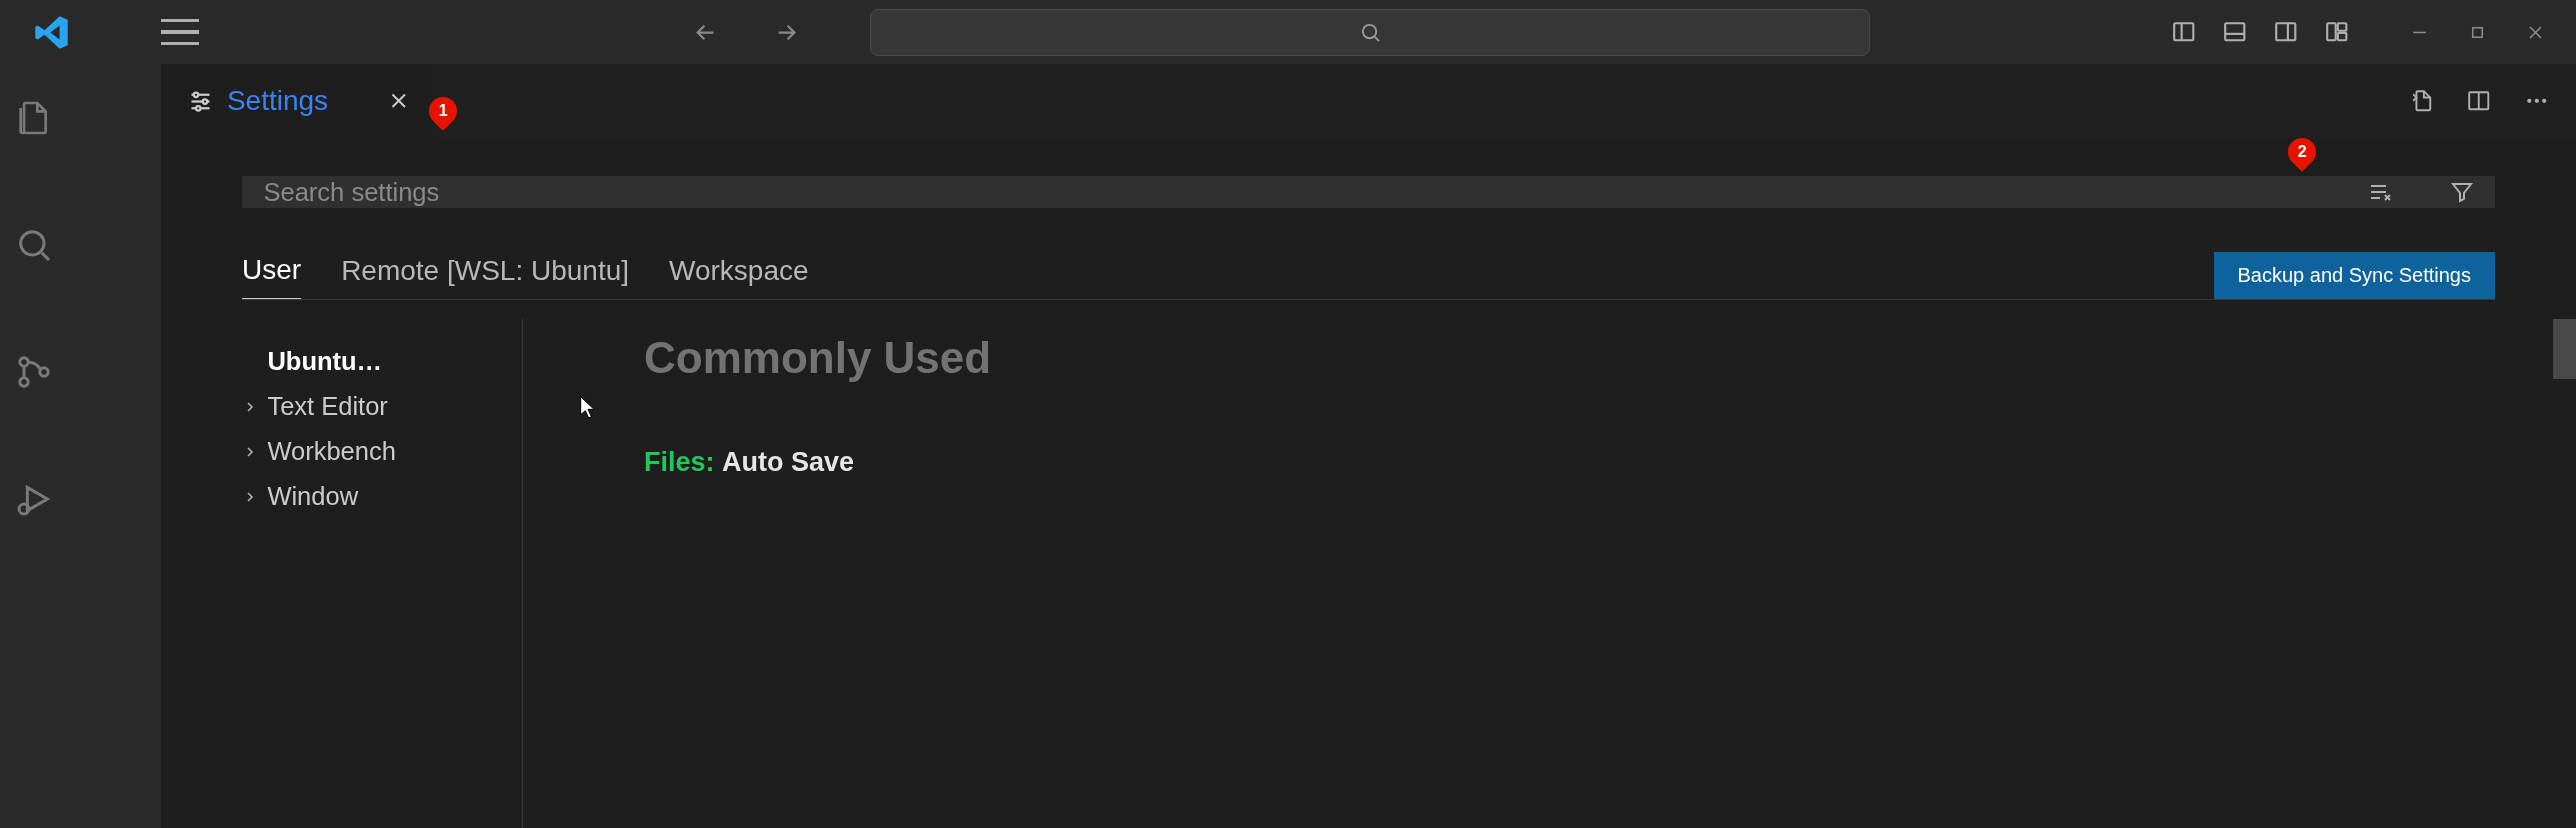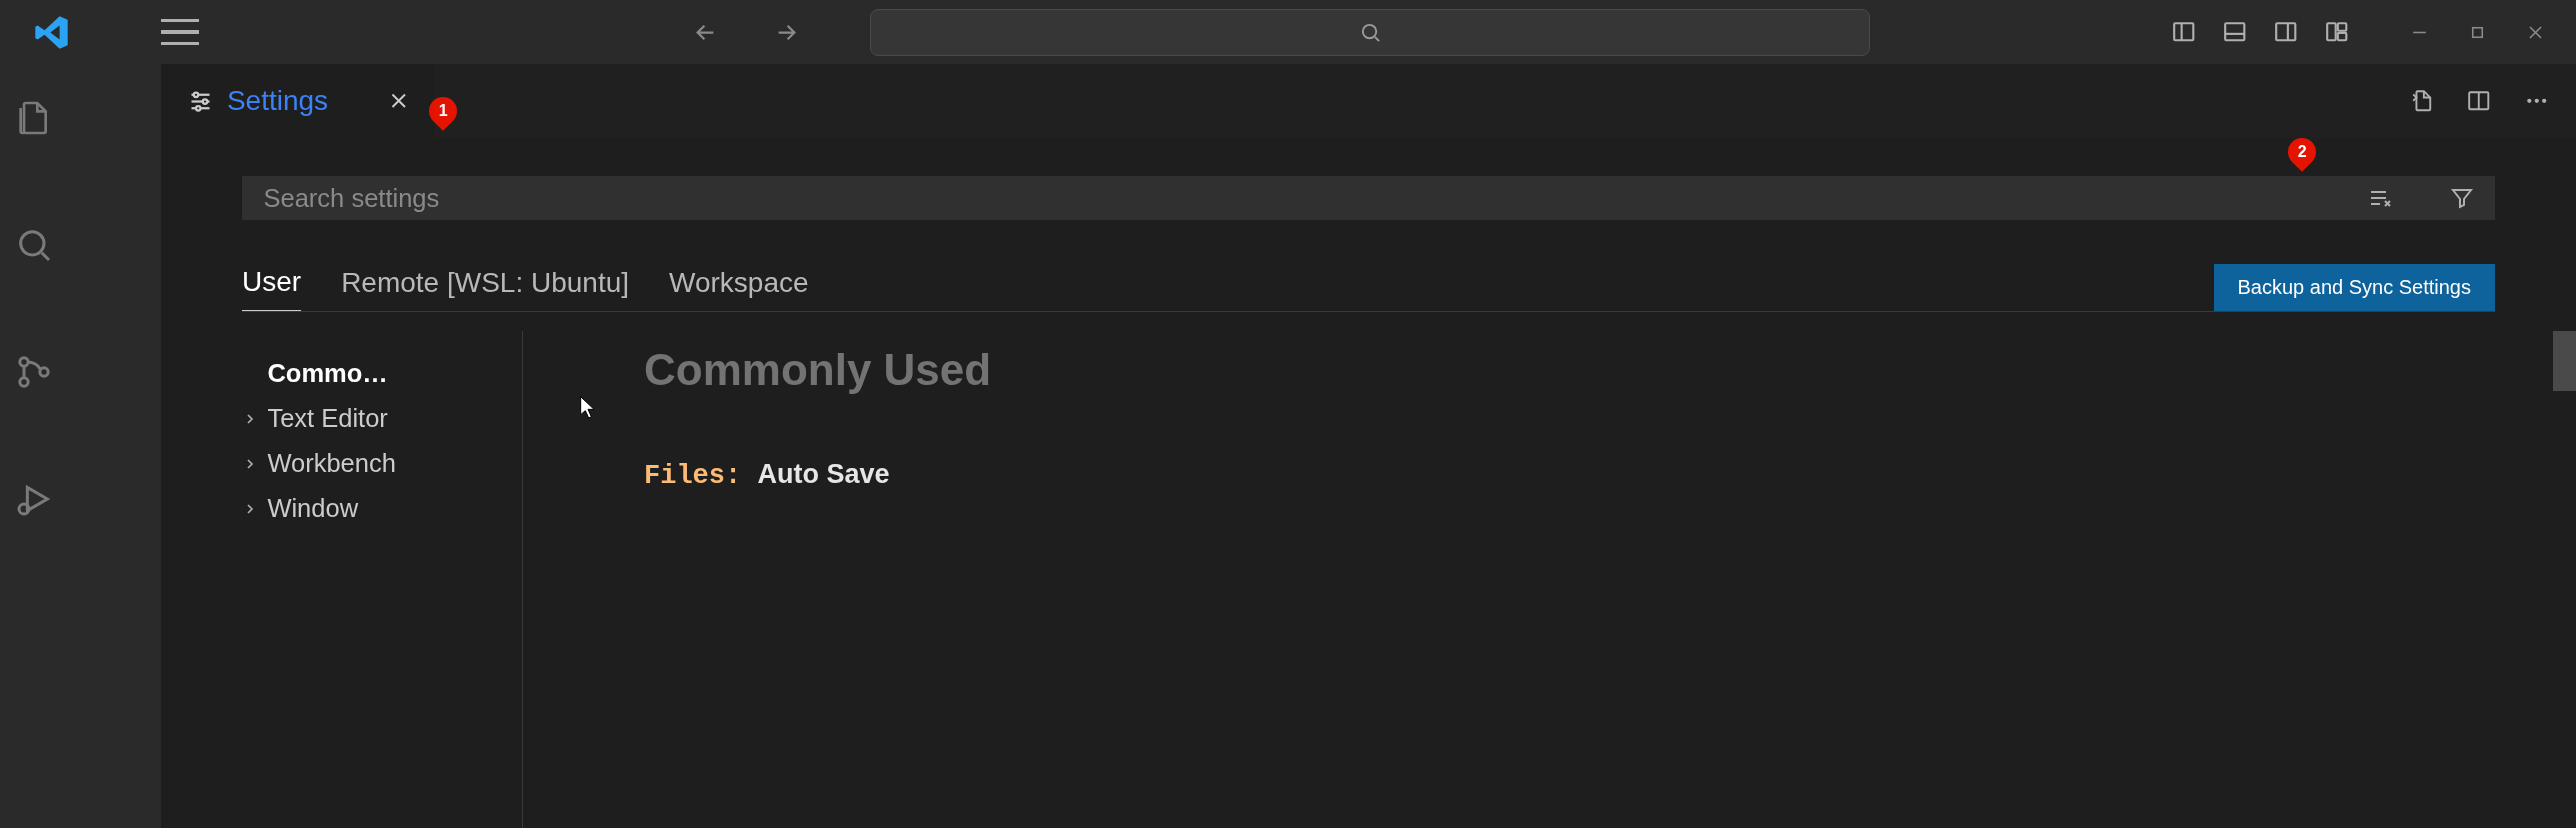--- a/index.html
+++ b/index.html
@@ -100,21 +100,21 @@
 .spacer-dark { flex:1; background:#202020; height:100%; }
 
 .tabbar-right { display:flex; gap:32px; align-items:center; padding-right:27px; background:#202020; height:100%; }
 .tabbar-right .icon { width:25.5px; height:25.5px; color:#b0b0b0; }
 
 
 .settings-body { flex:1; background:#1e1e1e; display:flex; flex-direction:column; padding-top: 38px; }
 
 .settings-search {
   margin: 0 81px;
-  height: 44px;
+  height: 32px;
   background: #303030;
   display:flex;
   align-items:center;
   padding: 0 21.5px;
   gap: 42px;
 }
 .settings-search input {
   flex:1;
   background:transparent;
   border:none;
@@ -176,21 +176,21 @@
 .toc-item .chevron { width:16px; height:16px; color:#b0b0b0; }
 
 .content {
   flex:1;
   padding-left: 121px;
   padding-top: 13.4px;
   position:relative;
 }
 .section-title { font-size: 44px; font-weight: 600; color:#737373; }
 .setting-row { margin-top: 64px; font-size: 27px; }
-.setting-row .prefix { color:#fdba74; font-weight:600;font-family:Liberation Mono, monospace; }
+.setting-row .prefix { color:#22c55e; font-weight:600; }
 .setting-row .name { color:#e6e6e6; font-weight:700; }
 
 
 .badge {
   position:absolute;
   width:28px; height:28px;
   background:#e51400;
   color:#fff;
   border-radius: 50% 50% 50% 0;
   display:flex; align-items:center; justify-content:center;
@@ -354,21 +354,21 @@
         <div class="scope-tab">Remote [WSL: Ubuntu]</div>
         <div class="scope-tab">Workspace</div>
         <button class="backup-btn">Backup and Sync Settings</button>
       </div>
       <div class="scope-divider"></div>
 
       <div class="toc-content">
         <div class="toc">
           <div class="toc-item active">
             <span style="width:16px;"></span>
-            <span>Commo…</span>
+            <span>Ubuntu…</span>
           </div>
           <div class="toc-item">
             <svg class="chevron" viewBox="0 0 24 24" fill="none" stroke="currentColor" stroke-width="2.5">
                 <path d="M9 6l6 6-6 6"></path>
               </svg>
             <span>Text Editor</span>
           </div>
           <div class="toc-item">
             <svg class="chevron" viewBox="0 0 24 24" fill="none" stroke="currentColor" stroke-width="2.5">
                 <path d="M9 6l6 6-6 6"></path>

